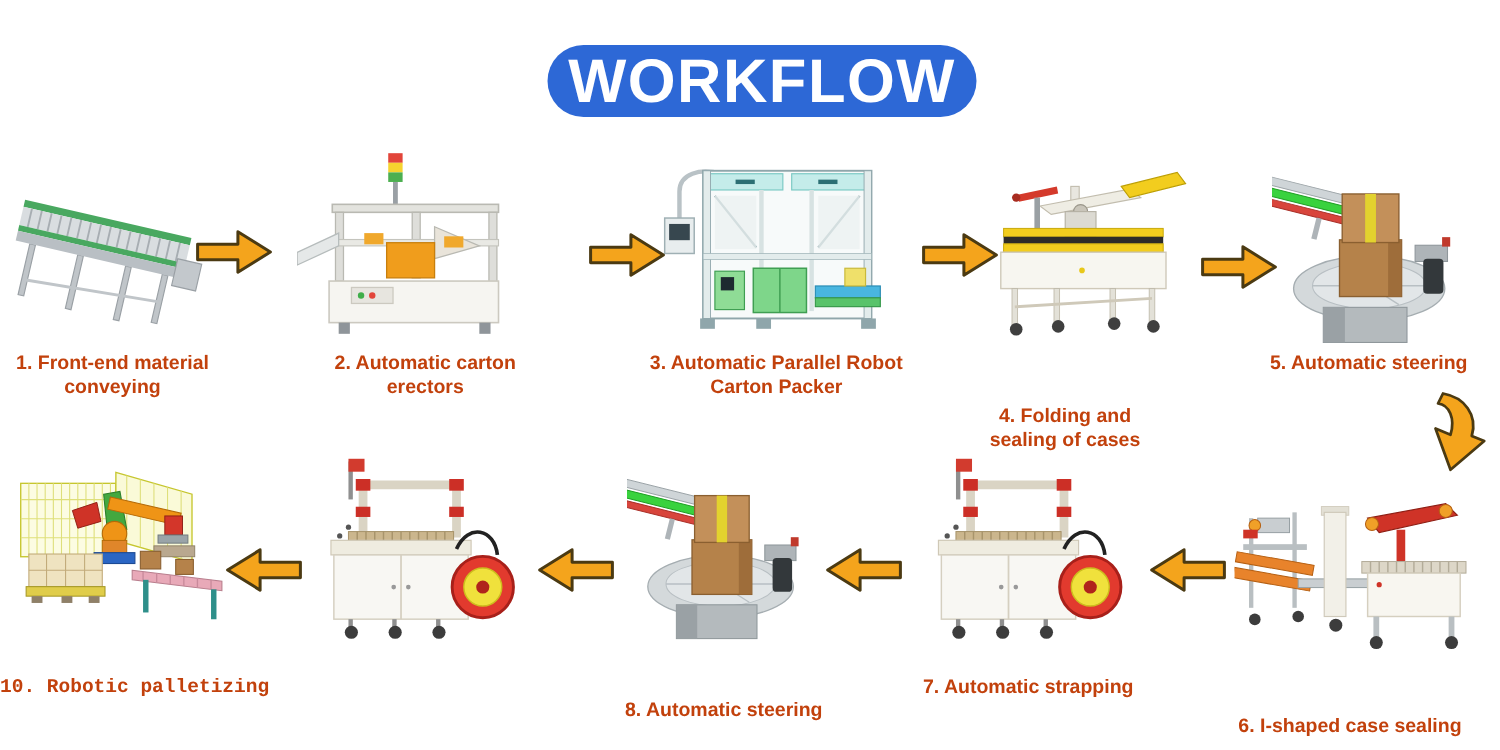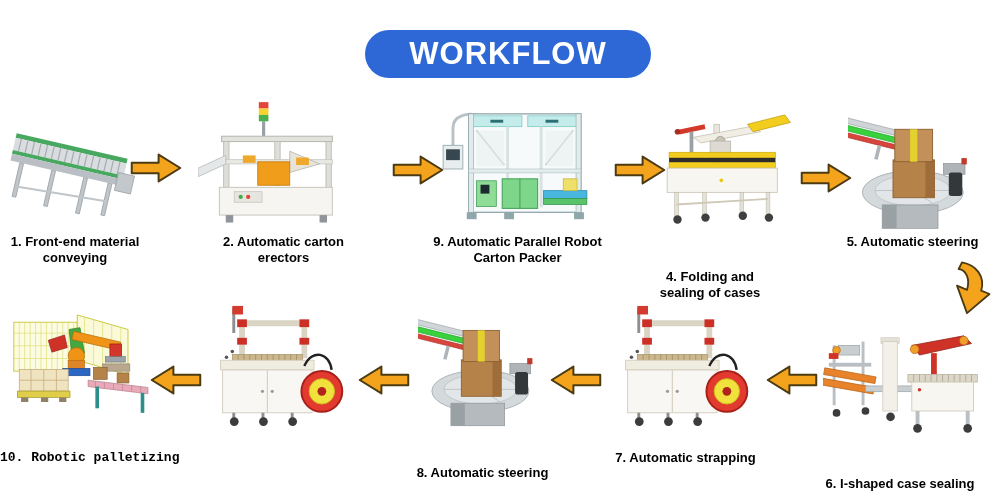--- a/index.html
+++ b/index.html
@@ -5,26 +5,26 @@
   html,body{margin:0;padding:0;background:#fff;}
   .canvas{
     position:relative;width:1000px;height:500px;background:#ffffff;overflow:hidden;
     font-family:"Liberation Sans",sans-serif;
   }
   .title-pill{
     position:absolute;left:365px;top:30px;width:286px;height:48px;
     background:#2D68D6;border-radius:24px;display:flex;align-items:center;justify-content:center;
   }
   .title-pill span{
-    color:#ffffff;font-size:31px;font-weight:700;letter-spacing:1px;text-align:center;
+    color:#ffffff;font-size:41px;font-weight:700;letter-spacing:1px;text-align:center;
   }
   .machine{position:absolute;}
   .machine svg{width:100%;height:100%;display:block;}
   .step-label{
-    position:absolute;font-size:13px;font-weight:700;color:#000000;
+    position:absolute;font-size:13px;font-weight:700;color:#c2410c;
     text-align:center;line-height:1.25;
   }
   .nowrap{white-space:nowrap;}
   .arrow{position:absolute;width:52px;height:36px;}
   .arrow svg{width:100%;height:100%;display:block;}
   .arrow.left svg{transform:scaleX(-1);}
   .curve-arrow{position:absolute;left:942px;top:256px;width:50px;height:66px;}
   .curve-arrow svg{width:100%;height:100%;display:block;}
   .defs{position:absolute;width:0;height:0;overflow:hidden;}
 </style>
@@ -349,21 +349,21 @@
       </svg>
     </div>
   <div class="arrow left" style="left:150px;top:362px;">
       <svg viewBox="0 0 60 40">
         <use href="#sym-arrow"></use>
       </svg>
     </div>
 
   <div class="step-label" style="left:0px;top:234px;width:150px;">1. Front-end material conveying</div>
   <div class="step-label" style="left:196px;top:234px;width:175px;">2. Automatic carton erectors</div>
-  <div class="step-label" style="left:420px;top:234px;width:195px;">9. Automatic Parallel Robot Carton Packer</div>
+  <div class="step-label" style="left:420px;top:234px;width:195px;">3. Automatic Parallel Robot Carton Packer</div>
   <div class="step-label" style="left:650px;top:234px;width:120px;margin-top:35px;">4. Folding and sealing of cases</div>
   <div class="step-label nowrap" style="left:825px;top:234px;width:175px;">5. Automatic steering</div>
 
   <div class="step-label nowrap" style="left:810px;top:476px;width:180px;">6. I-shaped case sealing</div>
   <div class="step-label nowrap" style="left:598px;top:450px;width:175px;">7. Automatic strapping</div>
   <div class="step-label nowrap" style="left:395px;top:465px;width:175px;">8. Automatic steering</div>
   <div class="step-label nowrap" style="left:0px;top:450px;width:160px;font-family:Liberation Mono, monospace;">10. Robotic palletizing</div>
 
 </div>
 

